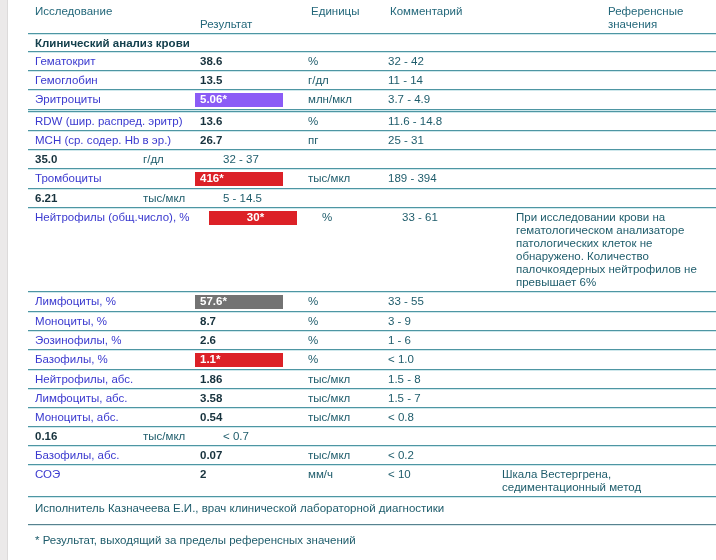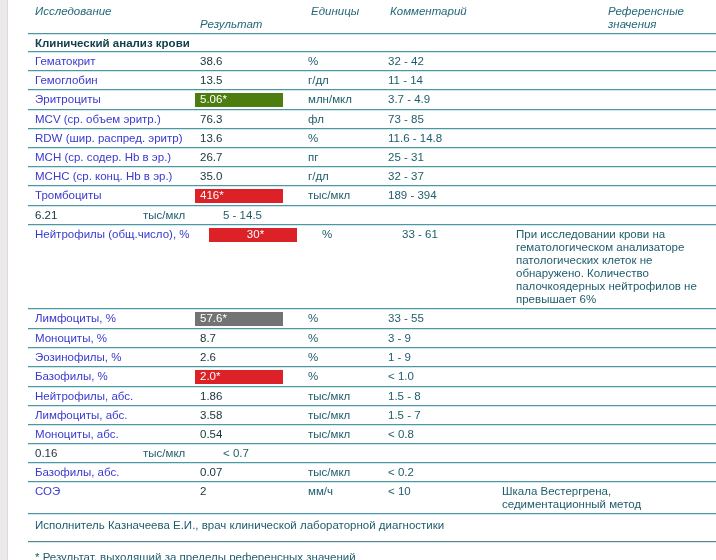--- a/index.html
+++ b/index.html
@@ -13,27 +13,27 @@
     background:#ebe9e9;border-right:1px solid #dcdada;
   }
   .report{position:absolute;left:28px;top:0;width:688px;}
   .row{display:flex;align-items:flex-start;padding:2px 0;}
   .c{vertical-align:top;}
   .name{width:158px;padding-left:7px;color:#3a39cf;flex:none;}
   .res {width:104px;padding-left:4px;flex:none;}
   .unit{width:73px;padding-left:7px;flex:none;}
   .ref {width:108px;padding-left:7px;flex:none;}
   .com {flex:1;padding-left:6px;padding-right:14px;max-width:205px;}
-  .val{font-weight:normal;color:#17323d;display:inline-block;padding-left:3px;}
+  .val{font-weight:bold;color:#17323d;display:inline-block;padding-left:3px;}
   .val.flag{
     color:#ffffff;width:83px;padding:0 0 1px 5px;margin-left:-2px;
     background:#dc2127;
   }
   .hdr .c{color:#23677a;}
-  .hdr{padding-top:5px;padding-bottom:2px;min-height:26px;font-style:italic;}
+  .hdr{padding-top:5px;padding-bottom:2px;min-height:26px;}
   .section .c{font-weight:bold;color:#14404d;padding-left:7px;}
   .section{padding:2px 15px 1px 0;}
   .sep{
     height:2px;width:100%;
     background:linear-gradient(to bottom,#4e96a3 0,#4e96a3 1px,#cfe8ec 1px,#cfe8ec 2px);
   }
   .sep.thin{background:linear-gradient(to bottom,#57828f 0,#57828f 1px,#d8e8eb 1px,#d8e8eb 2px);}
   .exec{padding:4px 0 9px 7px;color:#1e5c6b;}
   .footnote{padding:8px 0 0 7px;color:#1e5c6b;}
 </style>
@@ -71,34 +71,27 @@
     <div class="c name">Гемоглобин</div>
     <div class="c res"><span class="val">13.5</span></div>
     <div class="c unit">г/дл</div>
     <div class="c ref">11 - 14</div>
     <div class="c com"></div>
   </div>
   <div class="sep"></div>
 
   <div class="row">
     <div class="c name">Эритроциты</div>
-    <div class="c res"><span class="val flag" style="background: #4d7c0f;">5.06*</span></div>
+    <div class="c res"><span class="val flag" style="background: #8b5cf6;">5.06*</span></div>
     <div class="c unit">млн/мкл</div>
     <div class="c ref">3.7 - 4.9</div>
     <div class="c com"></div>
   </div>
   <div class="sep"></div>
 
-  <div class="row">
-    <div class="c name">MCV (ср. объем эритр.)</div>
-    <div class="c res"><span class="val">76.3</span></div>
-    <div class="c unit">фл</div>
-    <div class="c ref">73 - 85</div>
-    <div class="c com"></div>
-  </div>
   <div class="sep"></div>
 
   <div class="row">
     <div class="c name">RDW (шир. распред. эритр)</div>
     <div class="c res"><span class="val">13.6</span></div>
     <div class="c unit">%</div>
     <div class="c ref">11.6 - 14.8</div>
     <div class="c com"></div>
   </div>
   <div class="sep"></div>
@@ -106,21 +99,20 @@
   <div class="row">
     <div class="c name">MCH (ср. содер. Hb в эр.)</div>
     <div class="c res"><span class="val">26.7</span></div>
     <div class="c unit">пг</div>
     <div class="c ref">25 - 31</div>
     <div class="c com"></div>
   </div>
   <div class="sep"></div>
 
   <div class="row">
-    <div class="c name">MCHC (ср. конц. Hb в эр.)</div>
     <div class="c res"><span class="val">35.0</span></div>
     <div class="c unit">г/дл</div>
     <div class="c ref">32 - 37</div>
     <div class="c com"></div>
   </div>
   <div class="sep"></div>
 
   <div class="row">
     <div class="c name">Тромбоциты</div>
     <div class="c res"><span class="val flag" style="background: rgb(220, 33, 39);">416*</span></div>
@@ -162,28 +154,28 @@
     <div class="c unit">%</div>
     <div class="c ref">3 - 9</div>
     <div class="c com"></div>
   </div>
   <div class="sep"></div>
 
   <div class="row">
     <div class="c name">Эозинофилы, %</div>
     <div class="c res"><span class="val">2.6</span></div>
     <div class="c unit">%</div>
-    <div class="c ref">1 - 9</div>
+    <div class="c ref">1 - 6</div>
     <div class="c com"></div>
   </div>
   <div class="sep"></div>
 
   <div class="row">
     <div class="c name">Базофилы, %</div>
-    <div class="c res"><span class="val flag" style="background: rgb(220, 33, 39);">2.0*</span></div>
+    <div class="c res"><span class="val flag" style="background: rgb(220, 33, 39);">1.1*</span></div>
     <div class="c unit">%</div>
     <div class="c ref">&lt; 1.0</div>
     <div class="c com"></div>
   </div>
   <div class="sep"></div>
 
   <div class="row">
     <div class="c name">Нейтрофилы, абс.</div>
     <div class="c res"><span class="val">1.86</span></div>
     <div class="c unit">тыс/мкл</div>

